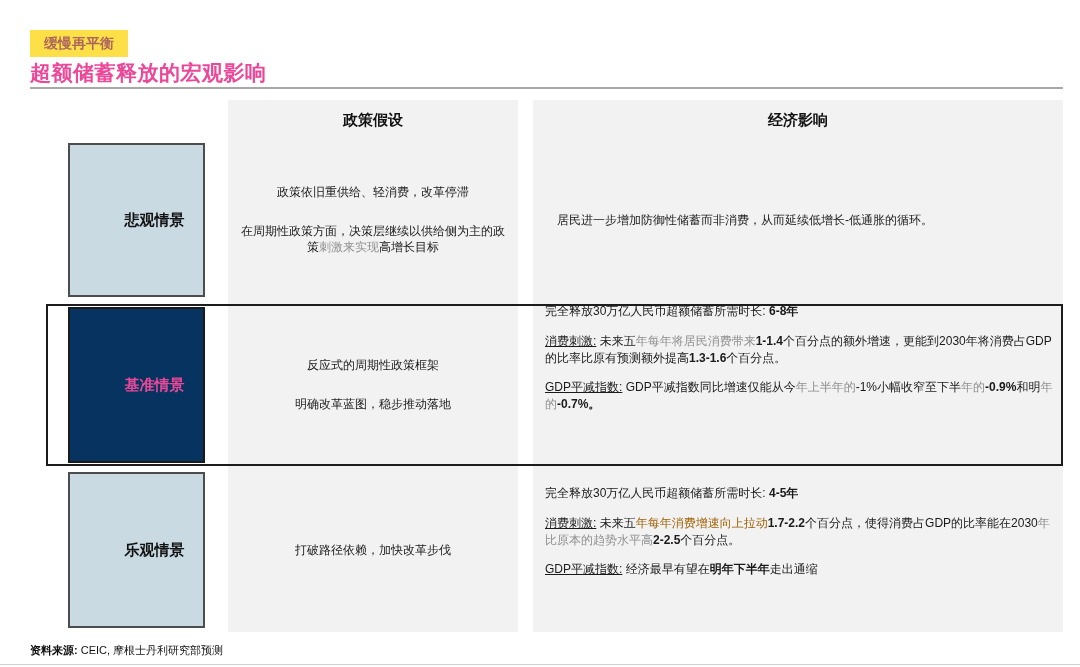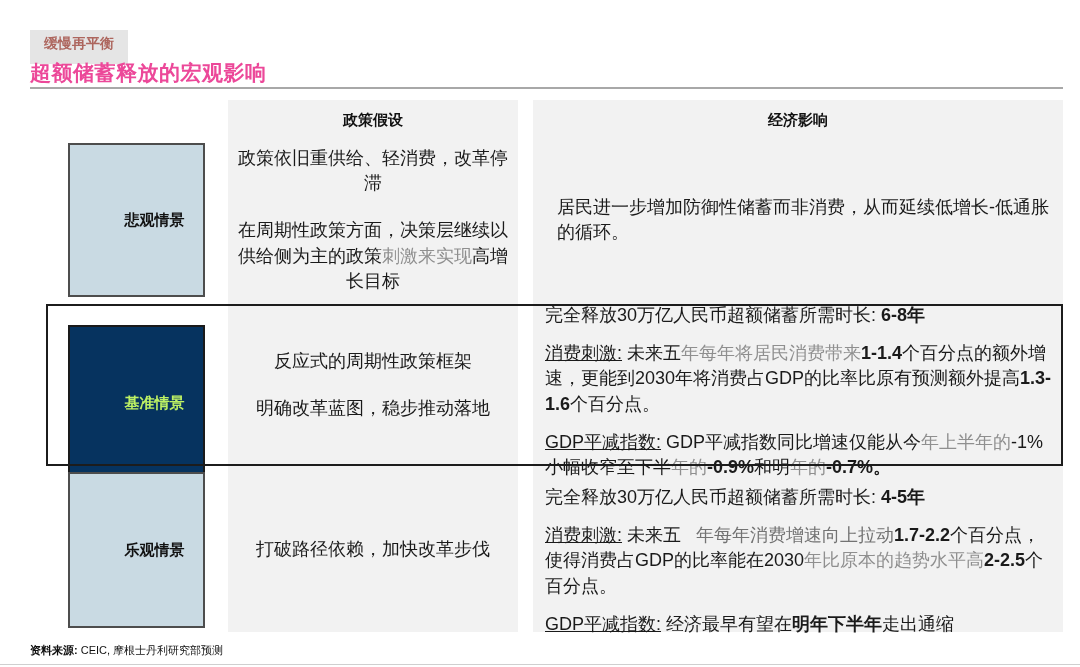--- a/index.html
+++ b/index.html
@@ -7,22 +7,22 @@
   body { font-family: "Liberation Sans", "DejaVu Sans", sans-serif; }
   .slide {
     position: relative;
     width: 1080px;
     height: 667px;
     background: #ffffff;
     overflow: hidden;
   }
   .tag {
     position: absolute; left: 30px; top: 30px;
-    height: 34px; line-height: 27px; padding: 0 14px;
-    background: #e5e5e5; color: #ad665e;
+    height: 27px; line-height: 27px; padding: 0 14px;
+    background: #fde047; color: #ad665e;
     font-size: 14px; font-weight: bold;
   }
   .title {
     position: absolute; left: 30px; top: 59px;
     font-size: 21px; font-weight: bold; color: #ec4899;
     letter-spacing: 0.5px;
   }
   .title-rule {
     position: absolute; left: 30px; top: 87px;
     width: 1033px; height: 2px; background: #a8a8a8;
@@ -37,29 +37,29 @@
   }
   .col-header.c2 { left: 228px; width: 290px; }
   .col-header.c3 { left: 533px; width: 530px; text-align: right; }
   .scenario-box {
     position: absolute; left: 68px; width: 137px;
     display: flex; align-items: center; justify-content: center;
     font-size: 15px; font-weight: bold;
     background: #c9dae3; border: 2px solid #4d4d4d; color: #111111; padding-left: 36px;
   }
   .scenario-box.r1 { top: 143px; height: 154px; }
-  .scenario-box.r2 { top: 325px; height: 156px; background: #06335f; border-color: #1a1a1a; color: #bef264; }
+  .scenario-box.r2 { top: 307px; height: 156px; background: #06335f; border-color: #1a1a1a; color: #ec4899; }
   .scenario-box.r3 { top: 472px; height: 156px; }
   .highlight-frame {
     position: absolute; left: 46px; top: 304px;
     width: 1017px; height: 162px;
     border: 2px solid #1c1c1c;
     pointer-events: none;
   }
-  .cell { position: absolute; font-size: 18px; color: #1a1a1a; line-height: 1.4; }
+  .cell { position: absolute; font-size: 12px; color: #1a1a1a; line-height: 1.4; }
   .cell.center {
     display: flex; flex-direction: column;
     align-items: center; justify-content: center;
     text-align: center;
   }
   .cell p { margin: 0; }
   .cell.center p + p { margin-top: 22px; }
   .cell.left p + p { margin-top: 13px; }
   .cell.r1c2 { left: 236px; top: 143px; width: 274px; height: 154px; }
   .cell.r1c3 { left: 545px; top: 140px; width: 508px; height: 160px;
@@ -113,21 +113,21 @@
     <p><span style="text-decoration: underline;">GDP平减指数:</span><span> GDP平减指数同比增速仅能从今</span><span style="color: rgb(143, 143, 143);">年上半年的</span><span>-1%小幅收窄至下半</span><span style="color: rgb(143, 143, 143);">年的</span><span style="font-weight: bold;">-0.9%</span><span>和明</span><span style="color: rgb(143, 143, 143);">年的</span><span style="font-weight: bold;">-0.7%</span><span style="font-weight: bold;">。</span></p>
   </div>
   <div class="highlight-frame"></div>
 
   <div class="scenario-box r3">乐观情景</div>
   <div class="cell center r3c2">
     <p><span>打破路径依赖，加快改革步伐</span></p>
   </div>
   <div class="cell left r3c3">
     <p><span>完全释放30万亿人民币超额储蓄所需时长: </span><span style="font-weight: bold;">4-5年</span></p>
-    <p><span style="text-decoration: underline;">消费刺激:</span><span> 未来五</span><span style="color: #737373; margin-left: 15px;">年每年消费增速向上拉动</span><span style="font-weight: bold;">1.7-2.2</span><span>个百分点，使得消费占GDP的比率能在2030</span><span style="color: rgb(143, 143, 143);">年比原本的趋势水平高</span><span style="font-weight: bold;">2-2.5</span><span>个百分点。</span></p>
+    <p><span style="text-decoration: underline;">消费刺激:</span><span> 未来五</span><span style="color: #a16207;">年每年消费增速向上拉动</span><span style="font-weight: bold;">1.7-2.2</span><span>个百分点，使得消费占GDP的比率能在2030</span><span style="color: rgb(143, 143, 143);">年比原本的趋势水平高</span><span style="font-weight: bold;">2-2.5</span><span>个百分点。</span></p>
     <p><span style="text-decoration: underline;">GDP平减指数:</span><span> 经济最早有望在</span><span style="font-weight: bold;">明年下半年</span><span>走出通缩</span></p>
   </div>
 
   <div class="footer">
     <span class="src-label">资料来源:</span><span> CEIC, 摩根士丹利研究部预测</span>
   </div>
   <div class="bottom-rule"></div>
 
 </div>
 

